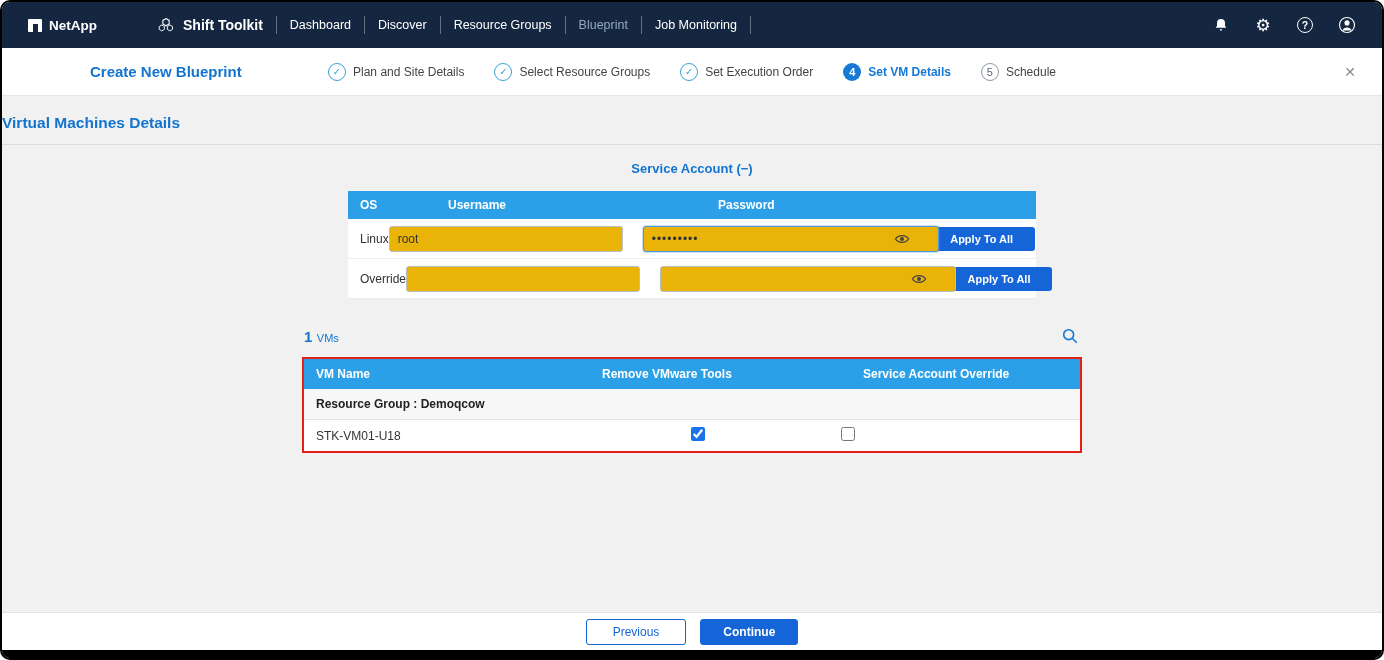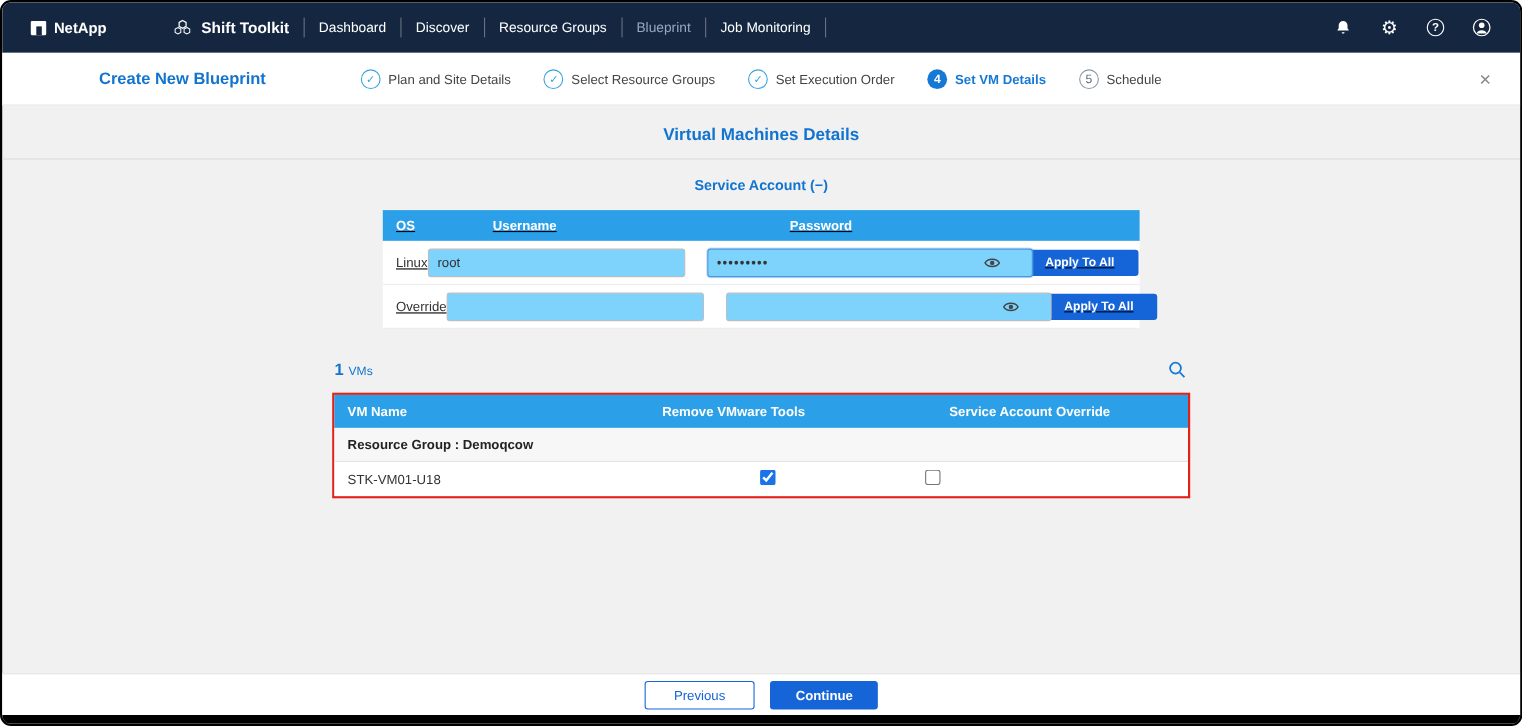--- a/index.html
+++ b/index.html
@@ -77,47 +77,47 @@
   .step.done .step-circle { border: 1.5px solid #35a3dc; color: #35a3dc; }
   .step.current .step-circle { background: #1779d6; color: #fff; font-size: 11px; font-weight: bold; }
   .step.next .step-circle { border: 1.5px solid #8b98a5; color: #5f6c79; font-size: 11px; }
   .step-label { font-size: 12px; color: #444; }
   .step.current .step-label { color: #1779d6; font-weight: bold; }
   .close-btn { margin-left: auto; color: #8a8a8a; font-size: 14px; cursor: pointer; }
 
   
   .content { flex: 1; overflow: hidden; padding-top: 12px; }
   .page-title {
-    text-align: center; color: #1274cf; font-size: 15.5px; font-weight: bold;
+    text-align: left; color: #1274cf; font-size: 15.5px; font-weight: bold;
     padding: 6px 0 12px;
   }
   .full-divider { border-bottom: 1px solid #dcdcdc; }
   .sa-heading {
     text-align: center; color: #1274cf; font-size: 13px; font-weight: 600;
     margin: 16px 0 15px;
   }
   .sa-toggle { font-weight: bold; cursor: pointer; }
 
-  .sa-table { width: 688px; margin: 0 auto; font-size: 12px; text-decoration: underline; }
+  .sa-table { width: 688px; margin: 0 auto; font-size: 12px; }
   .sa-header {
     display: flex; align-items: center; height: 28px;
     background: #2ba0e8; color: #fff; font-weight: bold;
   }
   .c-os { width: 100px; padding-left: 12px; }
   .c-user { width: 250px; }
   .c-pass { width: 306px; position: relative; padding-left: 20px; }
   .c-action { flex: 1; display: flex; justify-content: flex-end; padding-right: 8px; }
   .sa-row {
     display: flex; align-items: center; height: 40px;
     background: #fff; border-bottom: 1px solid #ececec;
   }
   .sa-row .c-os { color: #333; }
   .txt {
     width: 234px; height: 26px; border: 1px solid #b9bfc6; border-radius: 3px;
-    padding: 0 8px; font-size: 12px; color: #333; background: #7dd3fc;
+    padding: 0 8px; font-size: 12px; color: #333; background: #eab308;
     font-family: "Liberation Sans", sans-serif; outline: none;
   }
   .c-pass .txt { width: 296px; padding-right: 30px; letter-spacing: 1px; }
   .txt.focused { border-color: #4a97e0; box-shadow: 0 0 0 1px rgba(74,151,224,.30); }
   .eye-btn {
     position: absolute; right: 18px; top: 50%; transform: translateY(-50%);
     width: 18px; height: 18px; display: flex; align-items: center; justify-content: center;
     cursor: pointer; background: none; border: none; padding: 0;
   }
   .apply-btn {

